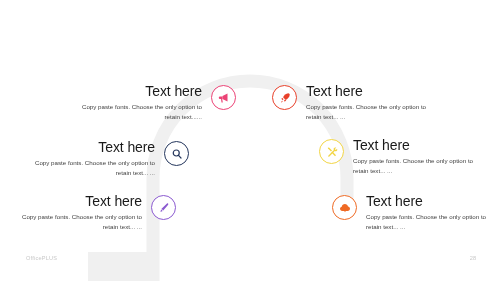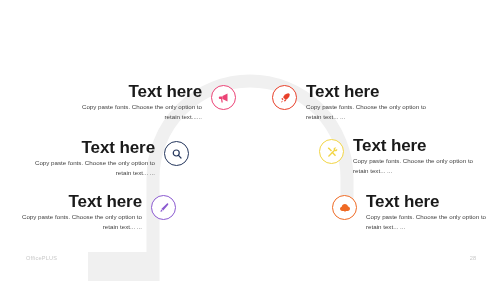--- a/index.html
+++ b/index.html
@@ -51,22 +51,22 @@
   .item.left .item-text {
     text-align: right;
     margin-right: 9px;
   }
   .item.right .item-text {
     text-align: left;
     margin-left: 9px;
   }
 
   .item-title {
-    font-size: 17px;
-    font-weight: bold;
+    font-size: 14px;
+    font-weight: normal;
     color: #1a1a1a;
     line-height: 13px;
     letter-spacing: -0.1px;
     margin: 0 0 4px 0;
   }
   .item-desc {
     font-size: 6.2px;
     color: #3f3f3f;
     line-height: 9.5px;
     margin: 0;

